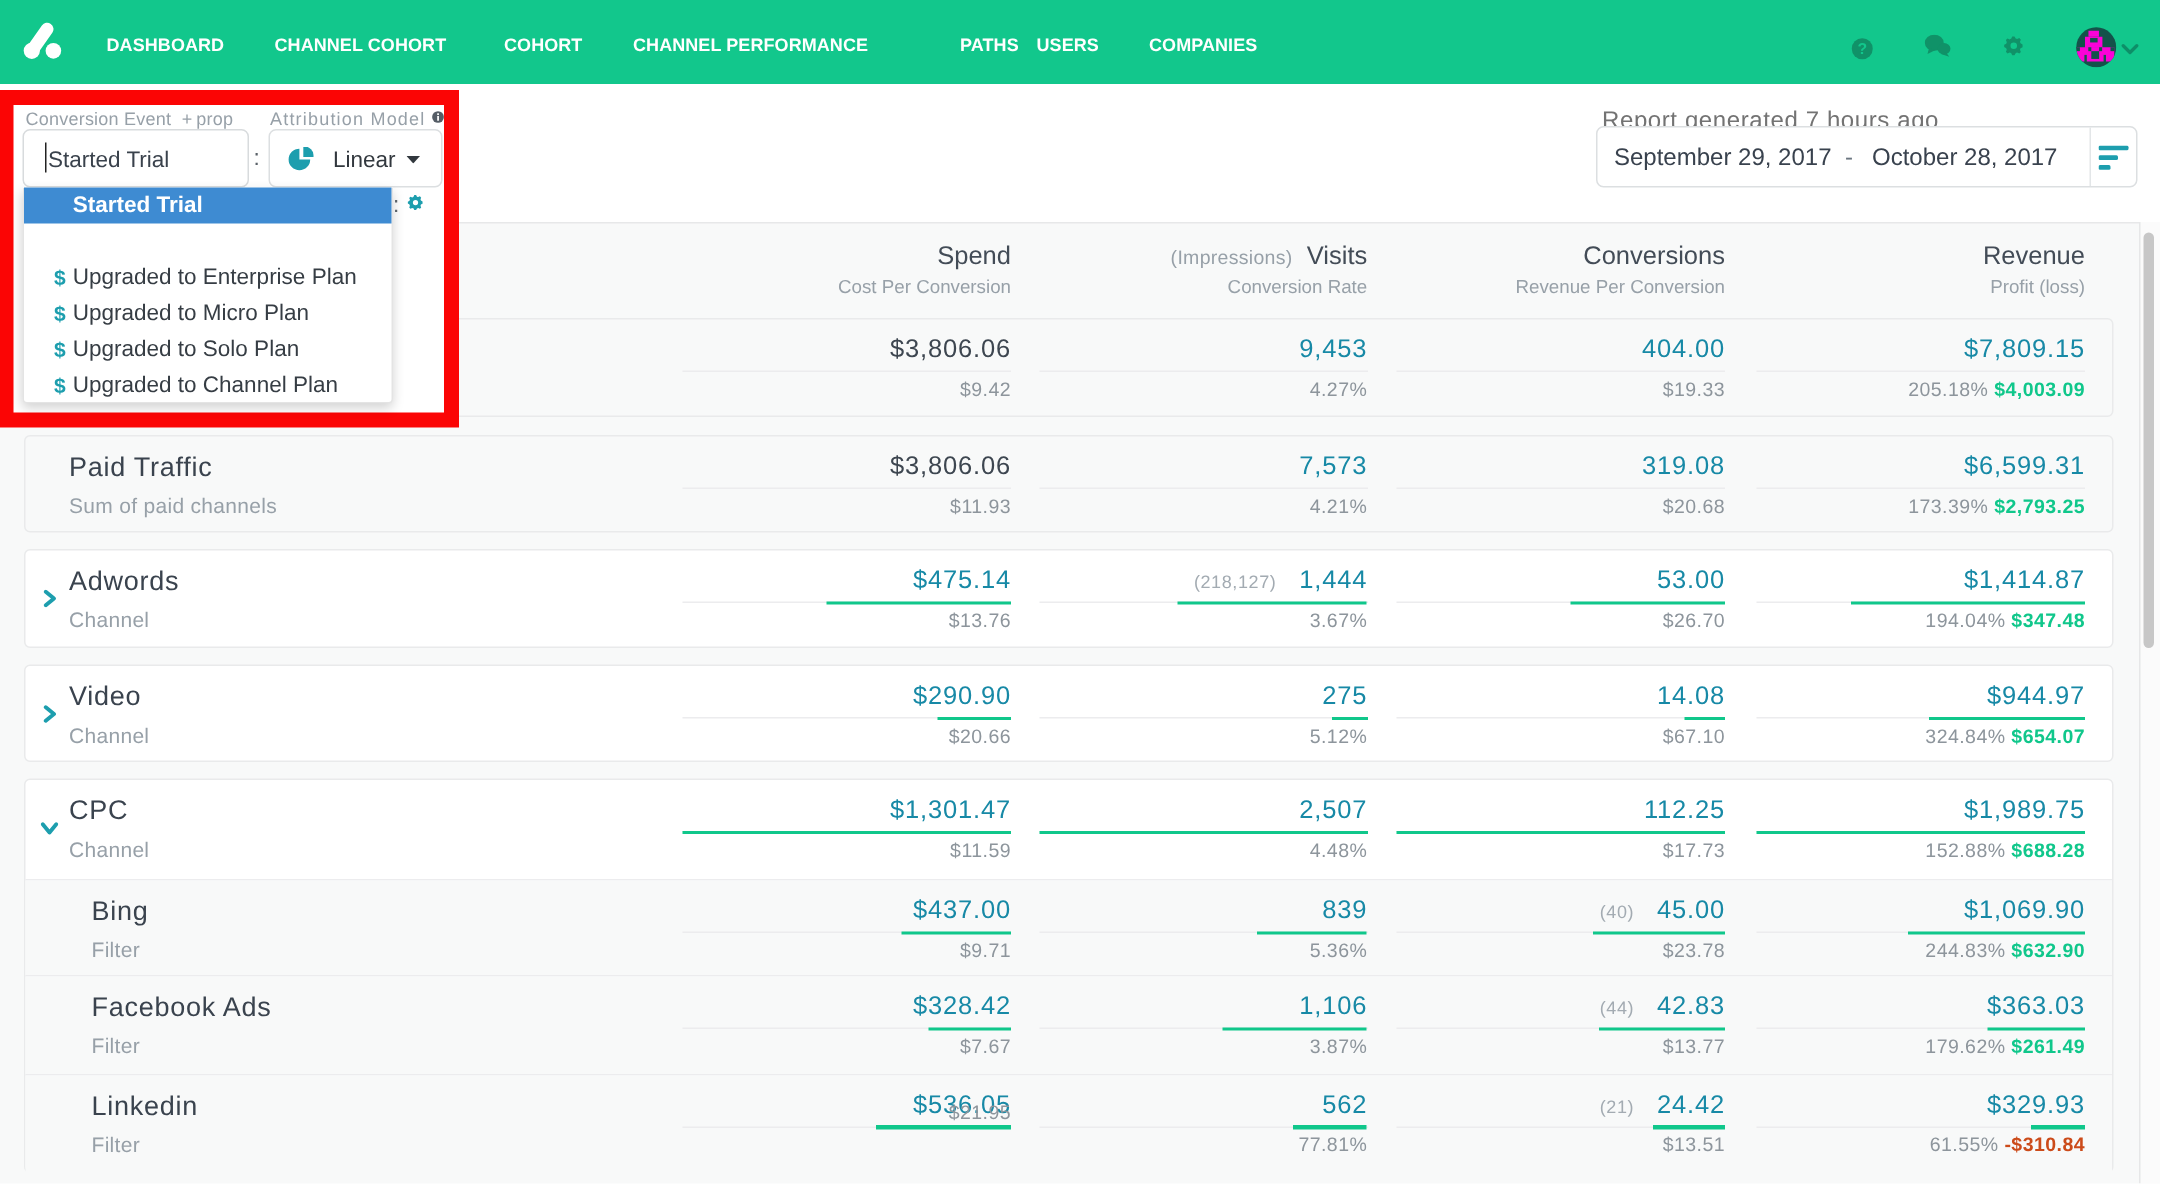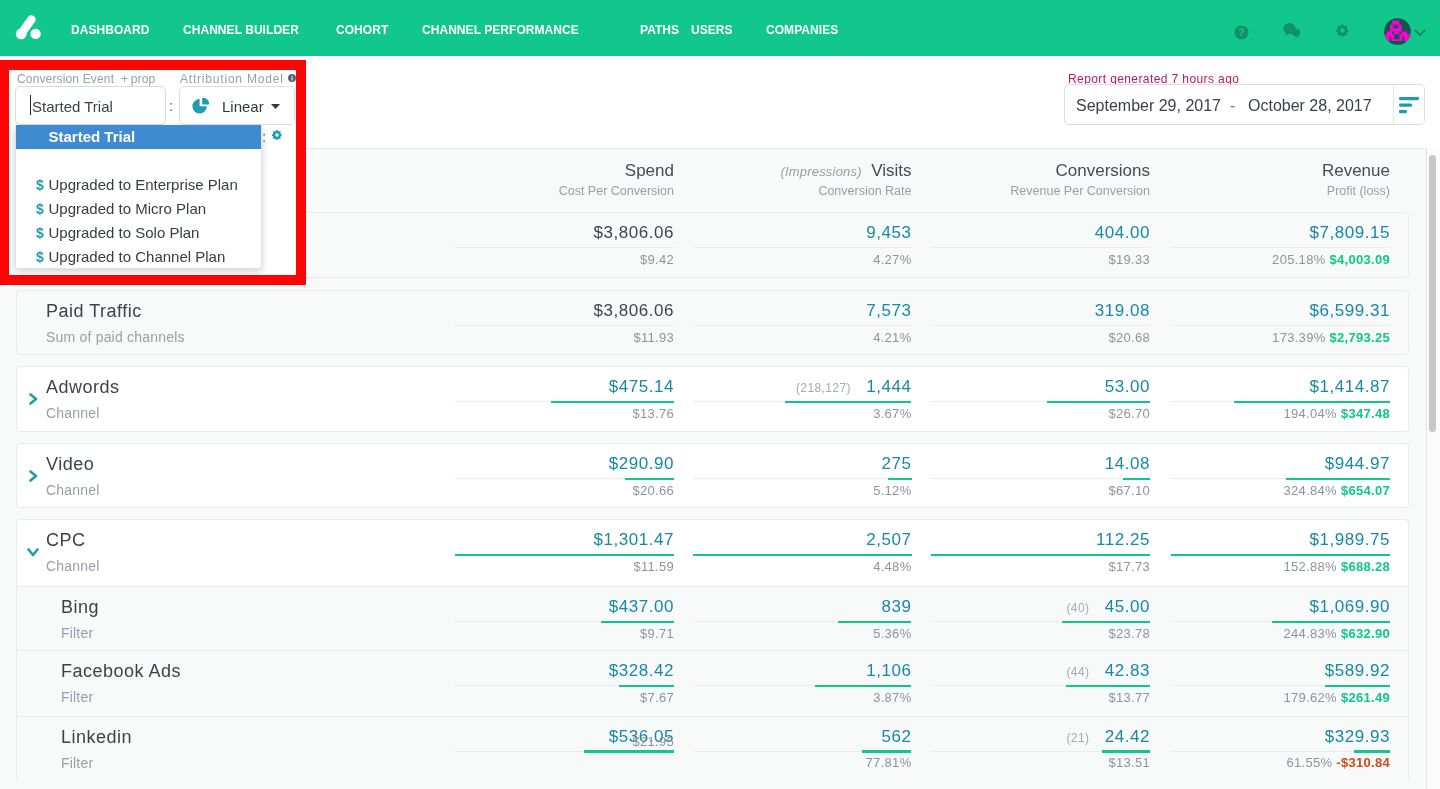--- a/index.html
+++ b/index.html
@@ -1,29 +1,29 @@
 <!DOCTYPE html>
 <html><head><meta charset="utf-8">
 <style>
 * { margin:0; padding:0; box-sizing:border-box; }
 html,body { width:1440px; height:789px; overflow:hidden; }
 body { font-family:"Liberation Sans", sans-serif; background:#fff; position:relative; }
 
 #nav { position:absolute; left:0; top:0; width:1440px; height:56px; background:#12c78c; }
 .nav-item { position:absolute; top:23px; color:#fff; font-size:12px; font-weight:bold; letter-spacing:0.05px; white-space:nowrap; }
 
-#repgen { position:absolute; left:1068px; top:72px; font-size:12px; color:#be185d; letter-spacing:.4px; }
+#repgen { position:absolute; left:1068px; top:72px; font-size:16px; color:#737373; letter-spacing:.4px; }
 #datebox { position:absolute; left:1064px; top:84px; width:361px; height:41px; background:#fff; border:1px solid #dcdfe1; border-radius:5px; }
 #datebox .dtext { position:absolute; top:12px; font-size:16px; color:#39424e; letter-spacing:0; }
 #datebox .vline { position:absolute; left:328px; top:0; width:1px; height:39px; background:#e3e6e8; }
 
 #tablebg { position:absolute; left:0; top:148px; width:1426px; height:641px; background:#f8f9f9; border-top:1px solid #e7e8e9; }
 .hmain { position:absolute; font-size:17px; color:#434c57; text-align:right; letter-spacing:0; }
 .hsub { position:absolute; font-size:12.5px; color:#97a0a8; text-align:right; letter-spacing:0; }
-.hpre { font-size:13px; color:#97a0a8; letter-spacing:.2px;font-style:italic; }
+.hpre { font-size:13px; color:#97a0a8; letter-spacing:.2px; }
 .card { position:absolute; left:16px; width:1393px; border:1px solid #e9eaeb; border-radius:4px; }
 .innersep { position:absolute; left:17px; width:1391px; height:1px; background:#ececee; }
 .innerbg { position:absolute; left:17px; width:1391px; background:#f8f9f9; }
 .rtitle { position:absolute; font-size:18px; color:#3a434e; letter-spacing:.5px; white-space:nowrap; }
 .rsub { position:absolute; font-size:14px; color:#97a0a8; letter-spacing:.2px; white-space:nowrap; }
 .chev { position:absolute; }
 .val { position:absolute; font-size:17px; text-align:right; letter-spacing:.55px; }
 .val-teal { color:#1789a6; }
 .val-dark { color:#3d4650; }
 .pref { font-size:12px; color:#a3abb2; letter-spacing:.4px; margin-right:10px; }
@@ -50,21 +50,21 @@
 .dditem.sel { background:#3e8bd2; color:#fff; font-weight:bold; }
 </style></head>
 <body>
 <div id="nav">
   <svg style="position:absolute;left:15px;top:14px" width="27" height="26" viewBox="0 0 27 26">
     <path d="M6.2 19.9 L16.4 5.4" stroke="#fff" stroke-width="8.5" stroke-linecap="round" fill="none"></path>
     <circle cx="6.2" cy="19.9" r="5.4" fill="#fff"></circle>
     <circle cx="20.6" cy="19.9" r="5.2" fill="#fff"></circle>
   </svg>
   <div class="nav-item" style="left:71px">DASHBOARD</div>
-  <div class="nav-item" style="left:183px">CHANNEL BUILDER</div>
+  <div class="nav-item" style="left:183px">CHANNEL COHORT</div>
   <div class="nav-item" style="left:336px">COHORT</div>
   <div class="nav-item" style="left:422px">CHANNEL PERFORMANCE</div>
   <div class="nav-item" style="left:640px">PATHS</div>
   <div class="nav-item" style="left:691px">USERS</div>
   <div class="nav-item" style="left:766px">COMPANIES</div>
   <svg style="position:absolute;left:1234px;top:25px" width="15" height="15" viewBox="0 0 15 15">
     <circle cx="7.5" cy="7.5" r="7" fill="#109268"></circle>
     <text x="7.5" y="11.3" font-size="10.5" font-weight="bold" fill="#12c78c" text-anchor="middle" font-family="Liberation Sans">?</text>
   </svg>
   <svg style="position:absolute;left:1283px;top:23px" width="18" height="15" viewBox="0 0 18 15">
@@ -250,21 +250,21 @@
 <div class="bar" style="left:618.7px;top:684.8px;width:55.3px"></div>
 <div class="subval" style="left:455px;top:689.5px;width:219px">$7.67</div>
 <div class="val val-teal" style="left:532.5px;top:661px;width:379px">1,106</div>
 <div class="sepline" style="left:692.5px;top:685px;width:219px"></div>
 <div class="bar" style="left:814.9px;top:684.8px;width:96.6px"></div>
 <div class="subval" style="left:692.5px;top:689.5px;width:219px">3.87%</div>
 <div class="val val-teal" style="left:771px;top:661px;width:379px"><span class="pref">(44)</span> 42.83</div>
 <div class="sepline" style="left:931px;top:685px;width:219px"></div>
 <div class="bar" style="left:1066.4px;top:684.8px;width:83.6px"></div>
 <div class="subval" style="left:931px;top:689.5px;width:219px">$13.77</div>
-<div class="val val-teal" style="left:1011px;top:661px;width:379px">$589.92</div>
+<div class="val val-teal" style="left:1011px;top:661px;width:379px">$363.03</div>
 <div class="sepline" style="left:1171px;top:685px;width:219px"></div>
 <div class="bar" style="left:1325.1px;top:684.8px;width:64.9px"></div>
 <div class="subval" style="left:1111px;top:689.5px;width:279px">179.62% <span class="profit-pos">$261.49</span></div>
 <div class="innersep" style="top:715.5px"></div>
 <div class="innerbg" style="top:716.5px;height:65px"></div>
 <div class="rtitle" style="left:61px;top:726.5px">Linkedin</div>
 <div class="rsub" style="left:61px;top:754.5px">Filter</div>
 <div class="val val-teal" style="left:295px;top:726.5px;width:379px">$536.05</div>
 <div class="sepline" style="left:455px;top:750.5px;width:219px"></div>
 <div class="bar" style="left:583.8px;top:750.3px;width:90.2px"></div>

